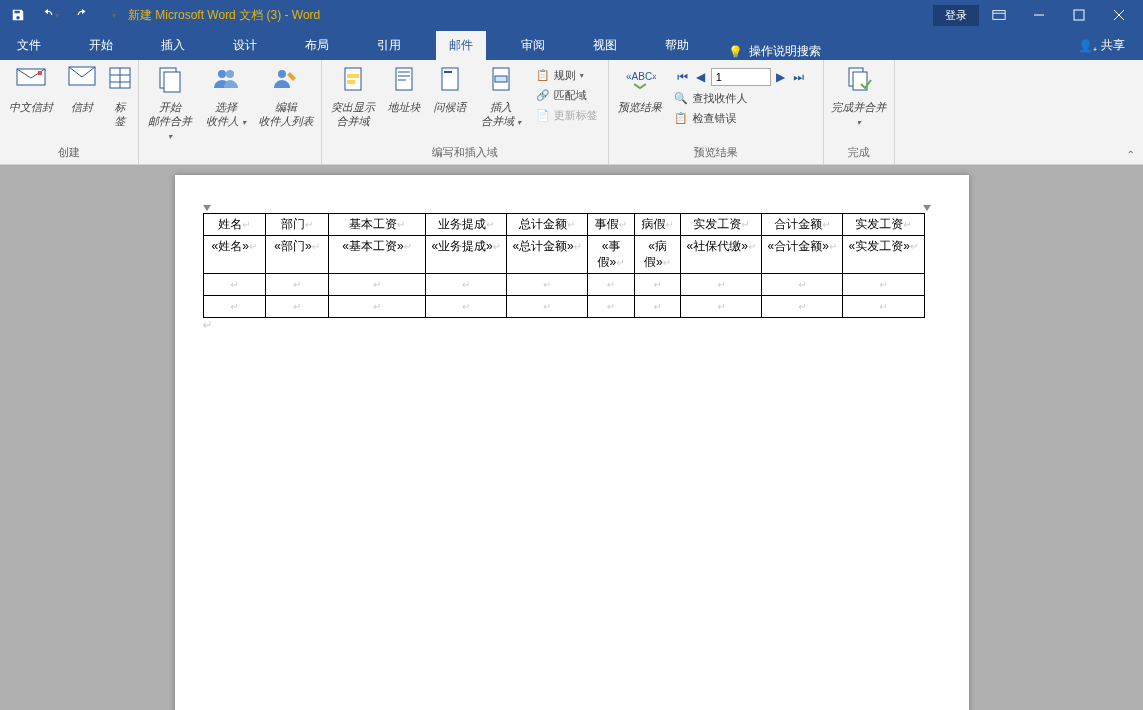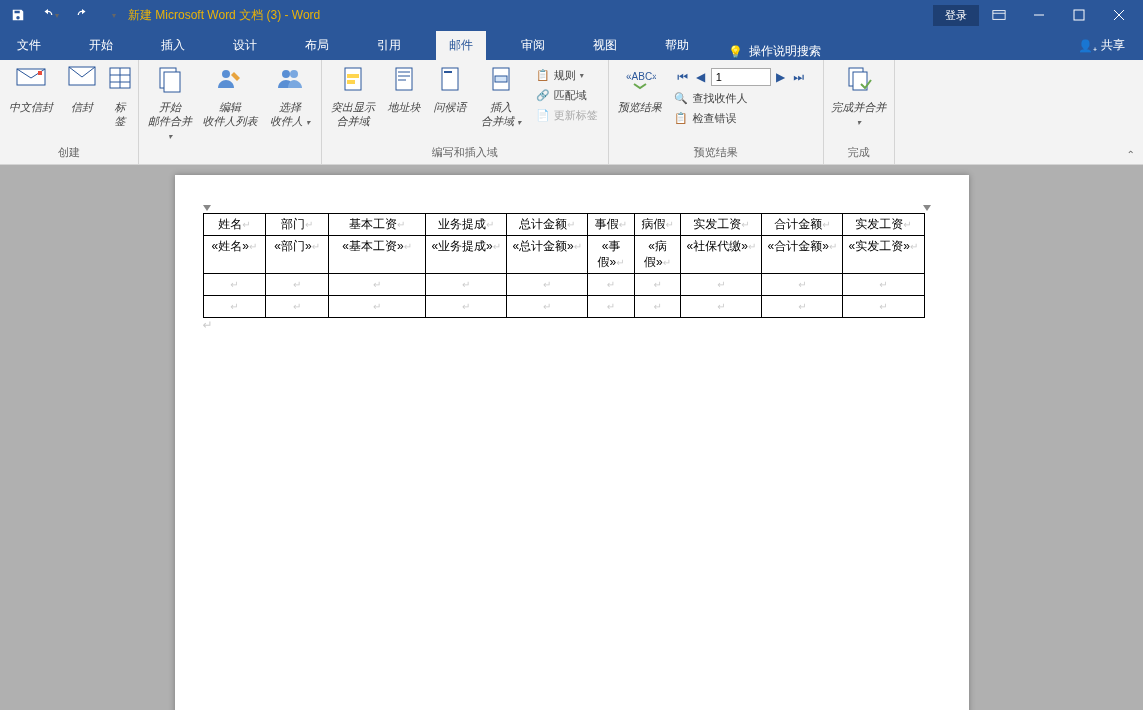--- a/index.html
+++ b/index.html
@@ -167,42 +167,42 @@
       <div class="big-btn wide">
         <div class="icon">
             <svg width="28" height="28" viewBox="0 0 28 28">
               <rect x="4" y="2" width="16" height="20" fill="#fff" stroke="#2b579a"></rect>
               <rect x="8" y="6" width="16" height="20" fill="#fff" stroke="#2b579a"></rect>
             </svg>
           </div>
         <div class="lbl"><span style="white-space:pre">开始
 邮件合并</span> <span class="dd-arrow">▾</span></div>
       </div>
-      <div class="big-btn wider">
-        <div class="icon">
-            <svg width="28" height="24" viewBox="0 0 28 24">
-              <circle cx="10" cy="8" r="4" fill="#5a8fd4"></circle>
-              <path d="M2 22c0-5 4-8 8-8s8 3 8 8" fill="#5a8fd4"></path>
-              <path d="M18 6l6 6-3 3-6-6z" fill="#e8a33d"></path>
-            </svg>
-          </div>
-        <div class="lbl" style="white-space:pre">编辑
-收件人列表</div>
-      </div>
       <div class="big-btn wide">
         <div class="icon">
             <svg width="28" height="24" viewBox="0 0 28 24">
               <circle cx="10" cy="8" r="4" fill="#5a8fd4"></circle>
               <circle cx="18" cy="8" r="4" fill="#7aa8e0"></circle>
               <path d="M2 22c0-5 4-8 8-8s8 3 8 8" fill="#5a8fd4"></path>
               <path d="M12 22c0-5 3-8 6-8s8 3 8 8" fill="#7aa8e0"></path>
             </svg>
           </div>
         <div class="lbl"><span style="white-space:pre">选择
 收件人</span> <span class="dd-arrow">▾</span></div>
+      </div>
+      <div class="big-btn wider">
+        <div class="icon">
+            <svg width="28" height="24" viewBox="0 0 28 24">
+              <circle cx="10" cy="8" r="4" fill="#5a8fd4"></circle>
+              <path d="M2 22c0-5 4-8 8-8s8 3 8 8" fill="#5a8fd4"></path>
+              <path d="M18 6l6 6-3 3-6-6z" fill="#e8a33d"></path>
+            </svg>
+          </div>
+        <div class="lbl" style="white-space:pre">编辑
+收件人列表</div>
       </div>
     </div>
   </div>
 
   <div class="group">
     <div class="group-body">
       <div class="big-btn wide">
         <div class="icon">
             <svg width="24" height="28" viewBox="0 0 24 28">
               <rect x="4" y="2" width="16" height="22" fill="#fff" stroke="#2b579a"></rect>

